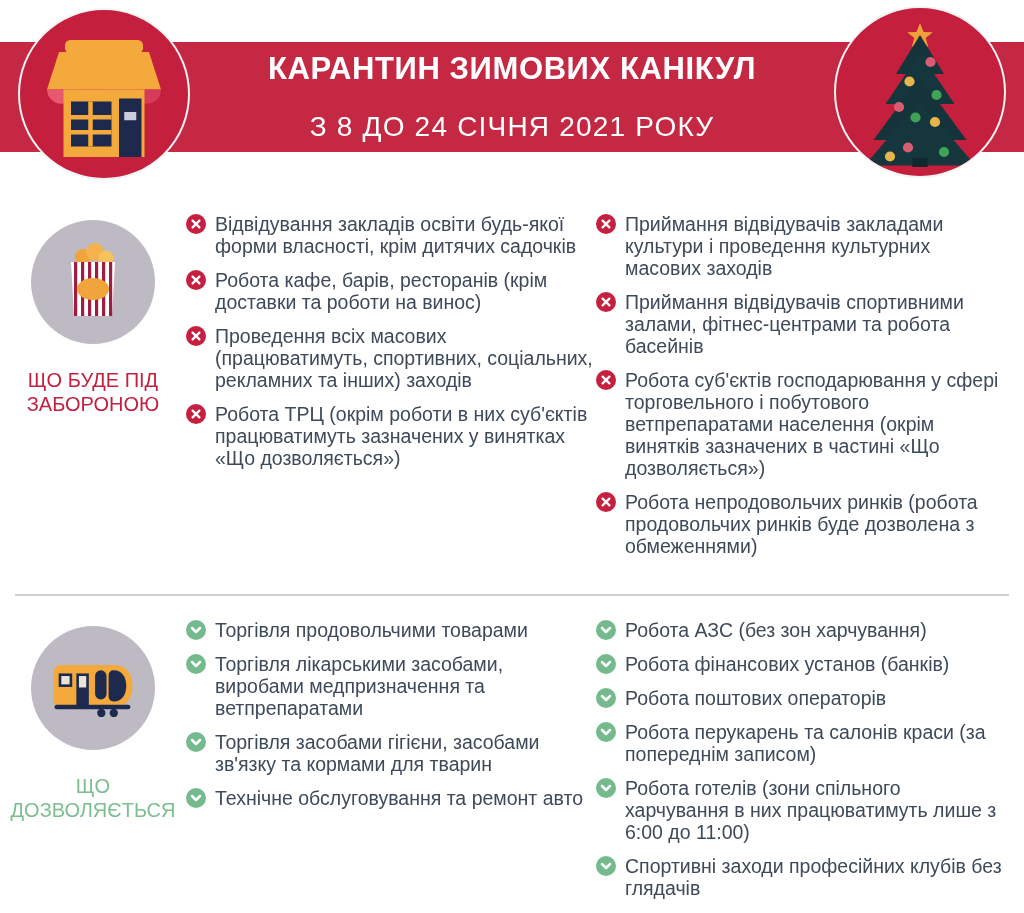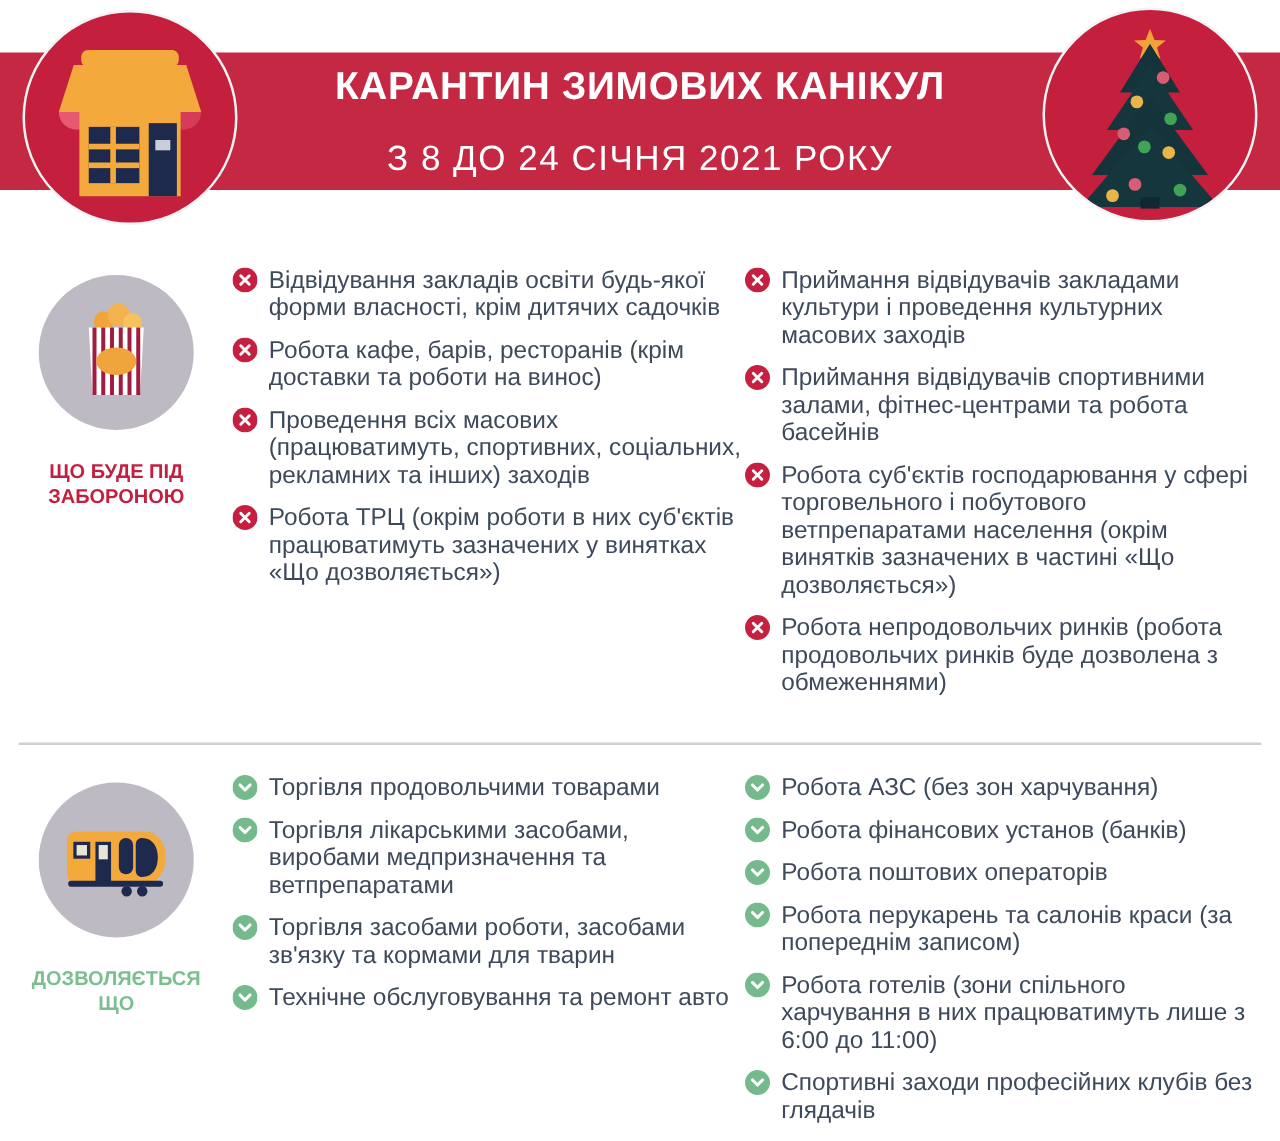--- a/index.html
+++ b/index.html
@@ -26,21 +26,21 @@
   .deco.left  { left:18px;  top:8px; width:172px; height:172px; }
   .deco.right { left:834px; top:6px; width:172px; height:172px; }
 
   
   .section { display:flex; }
   .section .side { width:186px; flex:none; text-align:center; }
   .side-circle {
     width:124px; height:124px; border-radius:50%; background:#BEBAC4;
     margin:0 auto; display:flex; align-items:center; justify-content:center;
   }
-  .side-label { margin-top:24px; font-weight:700; font-size:16px; line-height:1.22; }
+  .side-label { margin-top:24px; font-weight:400; font-size:20px; line-height:1.22; }
   .side-label.red   { color:#C31F3E; }
   .side-label.green { color:#7CBE90; }
   .side-label span { display:block; }
 
   .cols { flex:1; display:grid; grid-template-columns:410px 1fr; padding-right:3px; }
   .item { display:flex; margin-bottom:12px; font-size:19.5px; line-height:22px; color:#3E4A5A; }
   .item .bullet { flex:none; width:20px; height:20px; margin-right:9px; margin-top:1px; }
   .item .text { max-width:378px; }
 
   .section.prohibited { padding-top:18px; }
@@ -199,22 +199,22 @@
           <rect x="17" y="36" width="13" height="13" fill="#1E2A4D"></rect>
           <rect x="19.5" y="38.5" width="8" height="8" fill="#E8E4D8"></rect>
           <rect x="34" y="36" width="12" height="32" fill="#1E2A4D"></rect>
           <rect x="36.5" y="38.5" width="7" height="11" fill="#E8E4D8"></rect>
           <rect x="13" y="66" width="73" height="4.5" rx="2.2" fill="#1E2A4D"></rect>
           <circle cx="58" cy="74" r="4" fill="#1E2A4D"></circle>
           <circle cx="70" cy="74" r="4" fill="#1E2A4D"></circle>
         </svg>
       </div>
       <div class="side-label green">
+        <span>ЩО</span>
         <span>ДОЗВОЛЯЄТЬСЯ</span>
-        <span>ЩО</span>
       </div>
     </div>
 
     <div class="cols">
       <div class="col">
         <div class="item">
           <span class="bullet"><svg viewBox="0 0 20 20" width="20" height="20">
                 <circle cx="10" cy="10" r="10" fill="#74BA8D"></circle>
                 <path d="M6 8 L10 12 L14 8" stroke="#fff" stroke-width="2.5" fill="none" stroke-linecap="round" stroke-linejoin="round"></path>
               </svg></span>
@@ -225,21 +225,21 @@
                 <circle cx="10" cy="10" r="10" fill="#74BA8D"></circle>
                 <path d="M6 8 L10 12 L14 8" stroke="#fff" stroke-width="2.5" fill="none" stroke-linecap="round" stroke-linejoin="round"></path>
               </svg></span>
           <span class="text">Торгівля лікарськими засобами, виробами медпризначення та ветпрепаратами</span>
         </div>
         <div class="item">
           <span class="bullet"><svg viewBox="0 0 20 20" width="20" height="20">
                 <circle cx="10" cy="10" r="10" fill="#74BA8D"></circle>
                 <path d="M6 8 L10 12 L14 8" stroke="#fff" stroke-width="2.5" fill="none" stroke-linecap="round" stroke-linejoin="round"></path>
               </svg></span>
-          <span class="text">Торгівля засобами роботи, засобами зв'язку та кормами для тварин</span>
+          <span class="text">Торгівля засобами гігієни, засобами зв'язку та кормами для тварин</span>
         </div>
         <div class="item">
           <span class="bullet"><svg viewBox="0 0 20 20" width="20" height="20">
                 <circle cx="10" cy="10" r="10" fill="#74BA8D"></circle>
                 <path d="M6 8 L10 12 L14 8" stroke="#fff" stroke-width="2.5" fill="none" stroke-linecap="round" stroke-linejoin="round"></path>
               </svg></span>
           <span class="text">Технічне обслуговування та ремонт авто</span>
         </div>
       </div>
       <div class="col">

